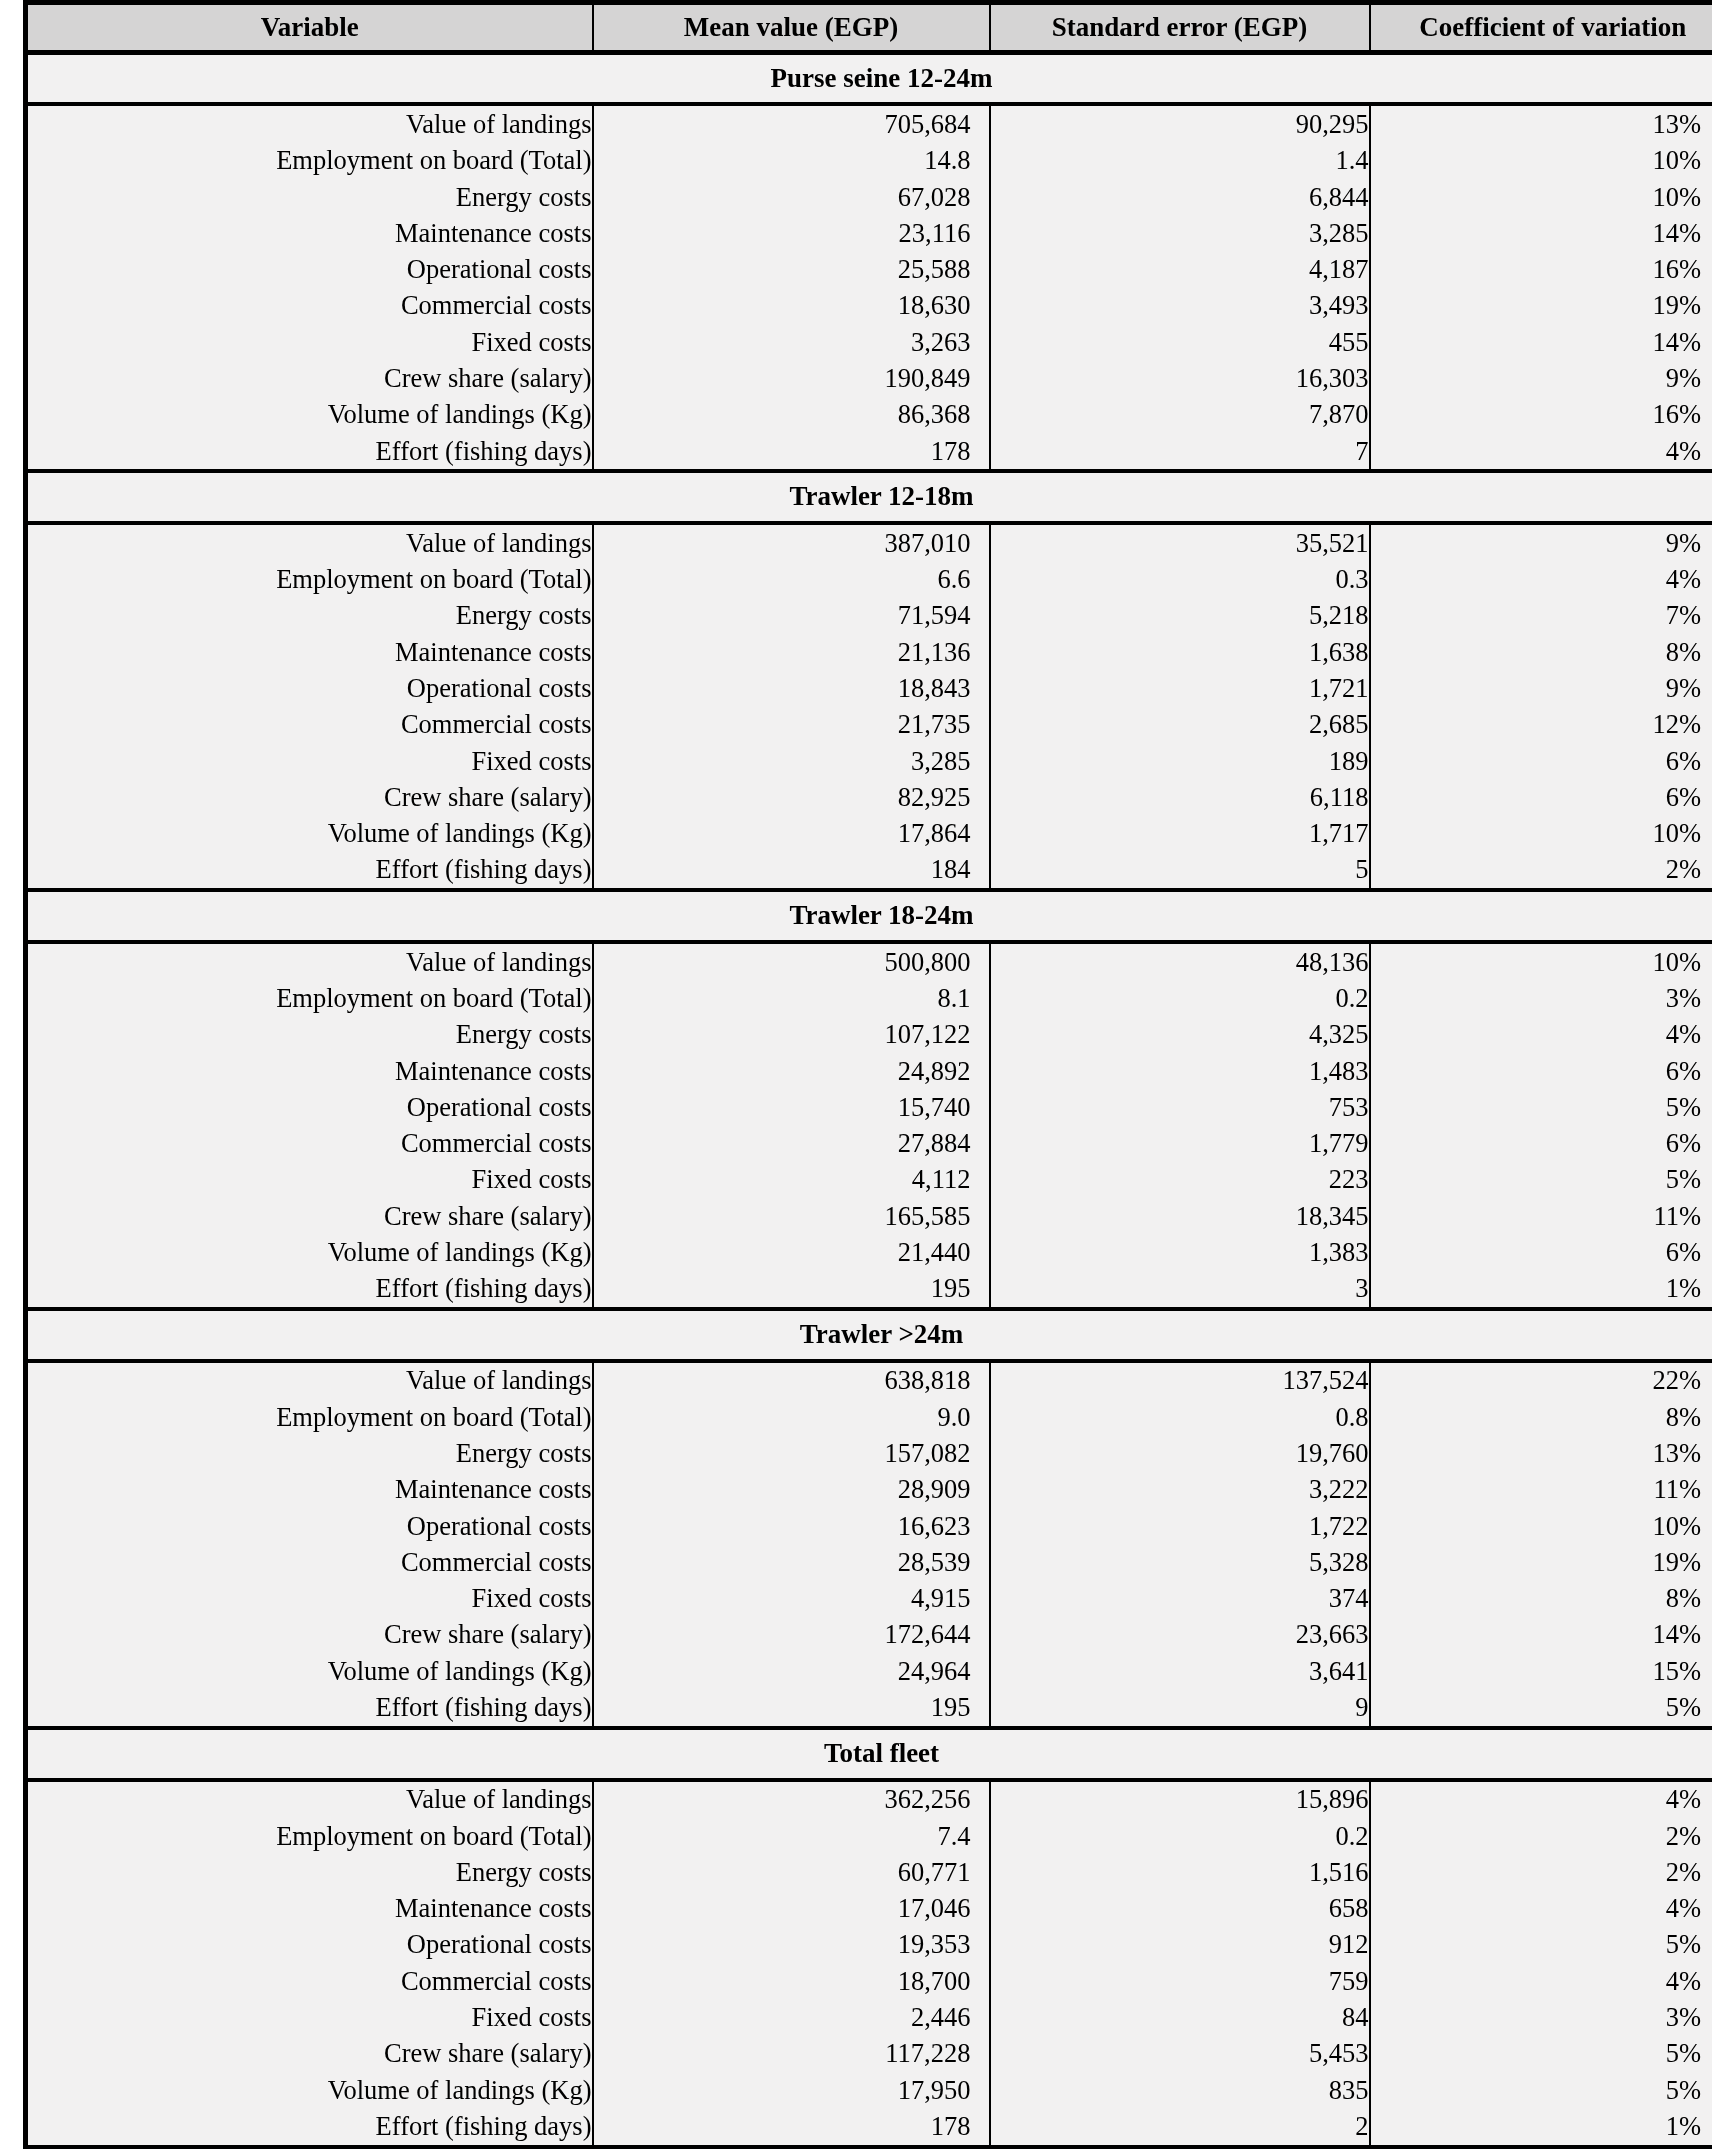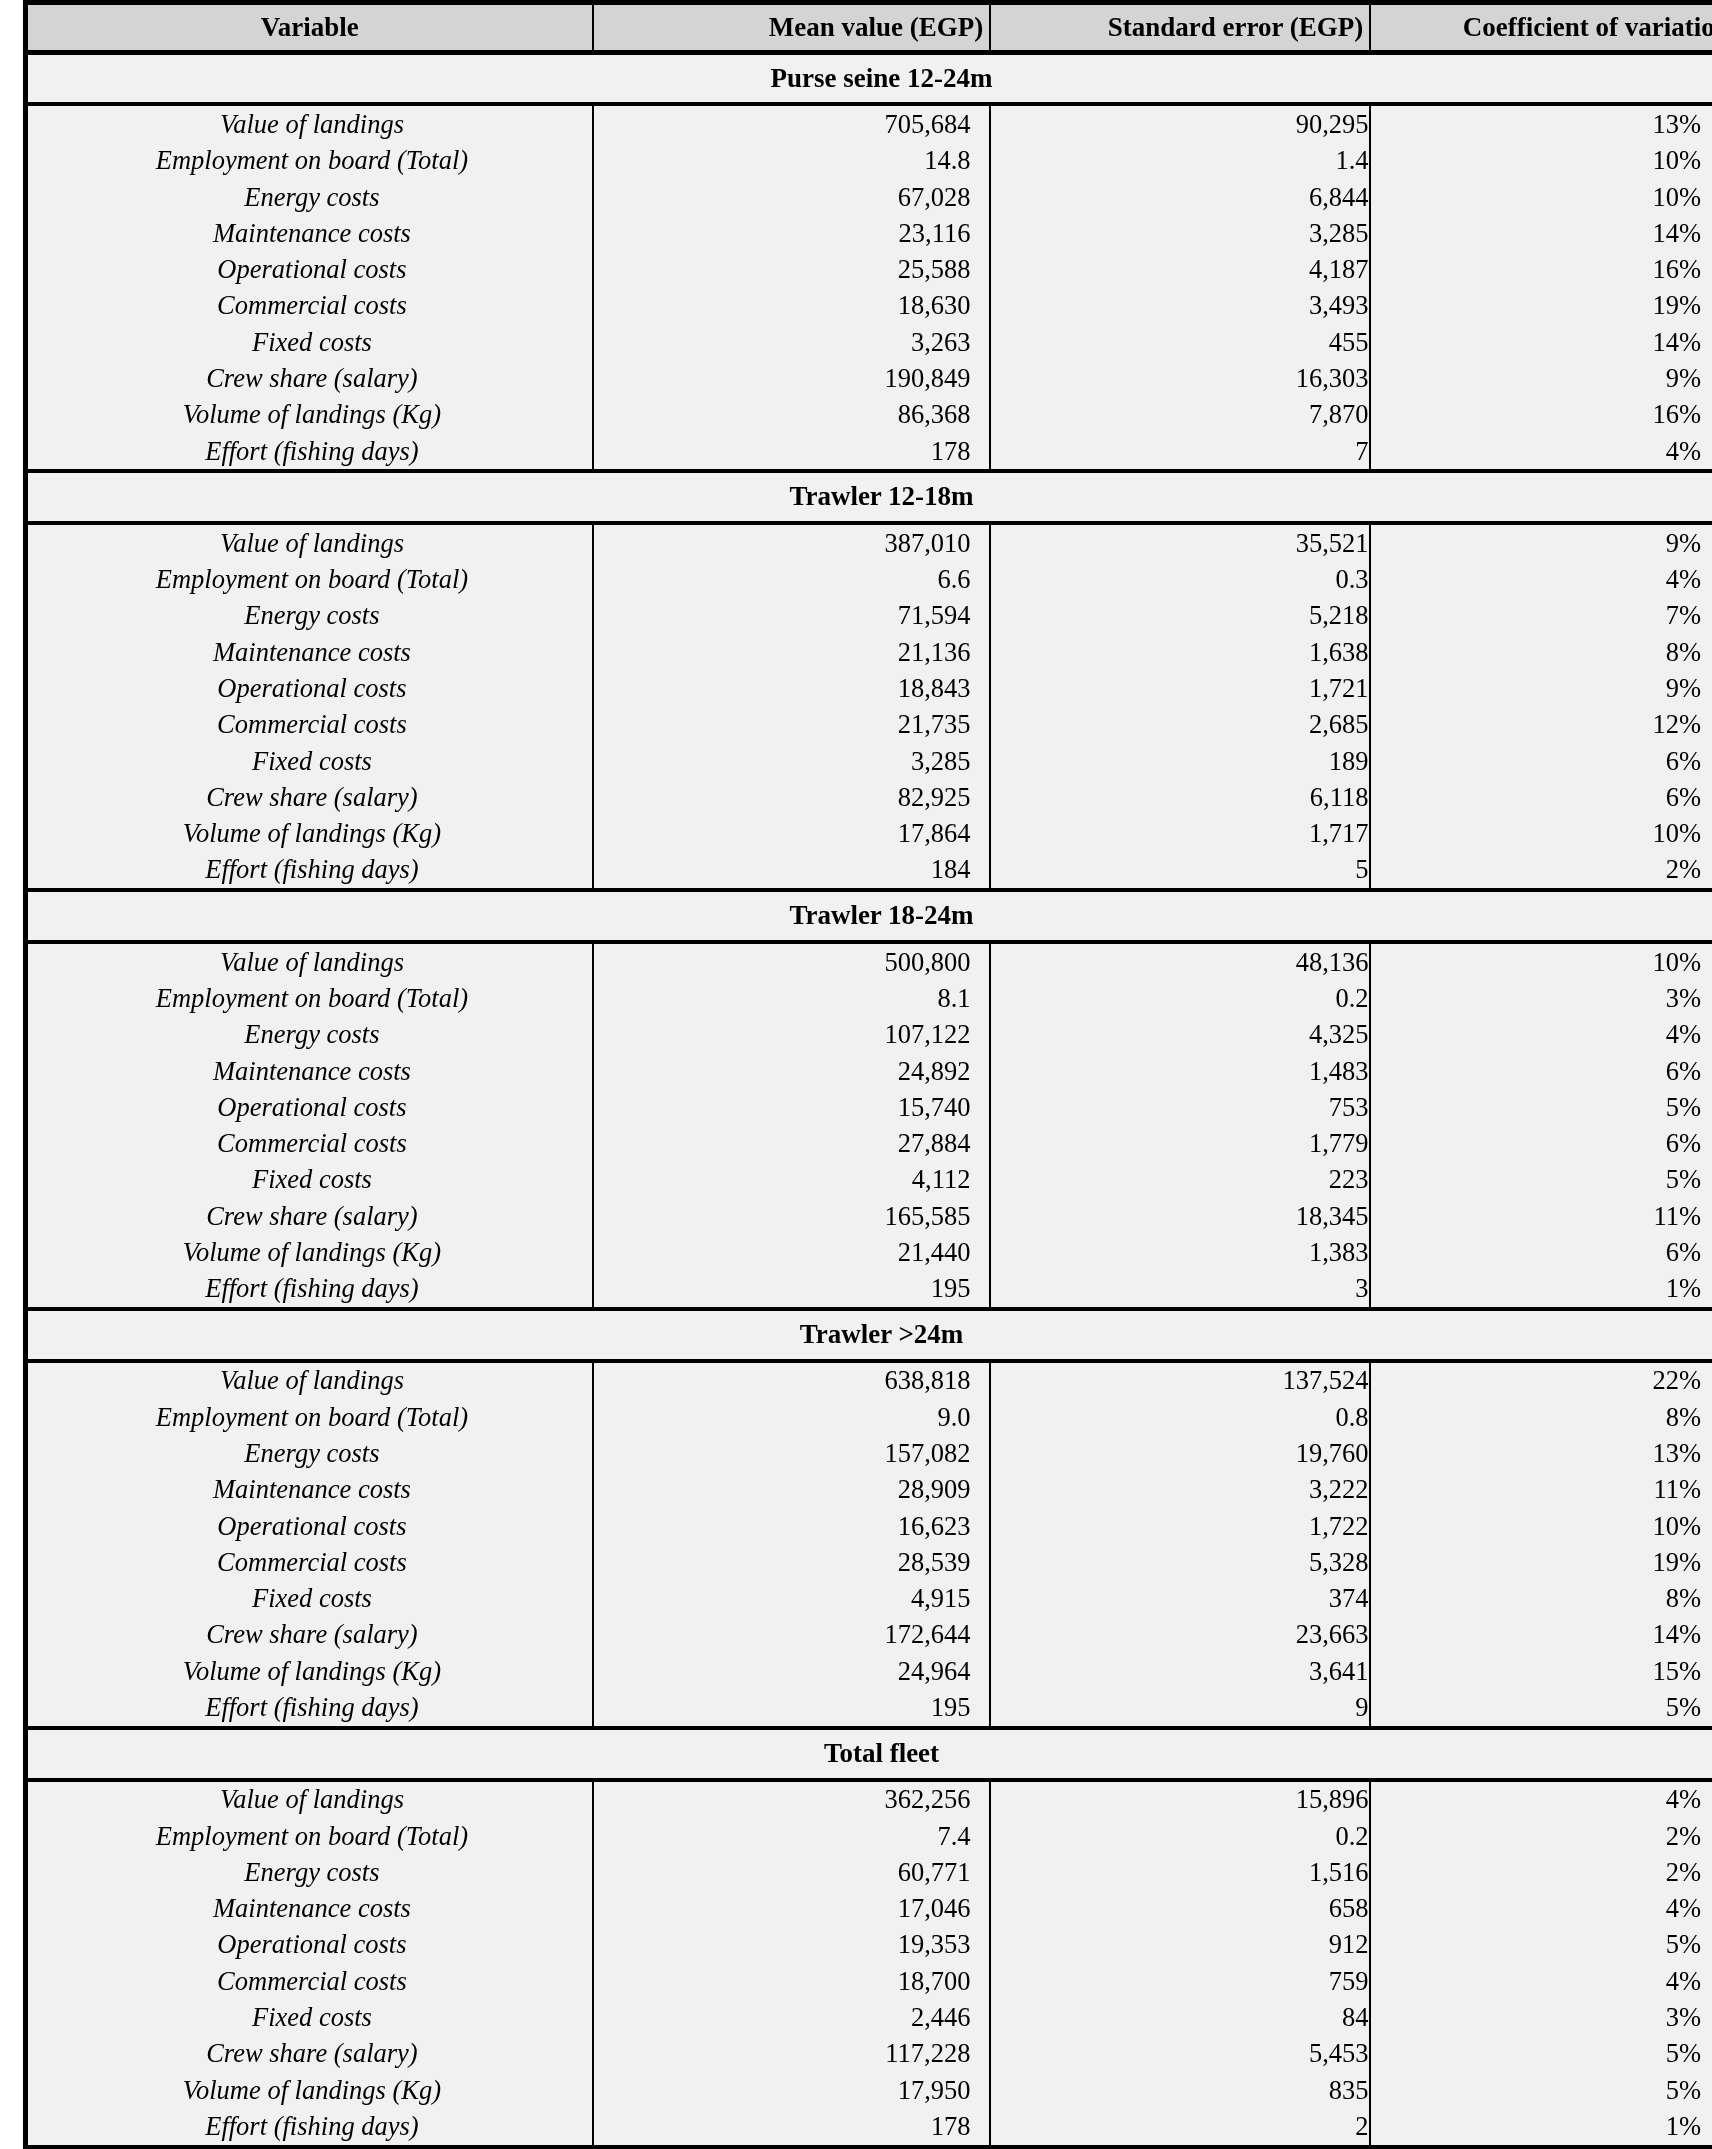--- a/index.html
+++ b/index.html
@@ -30,42 +30,41 @@
 
   thead th {
     background: #d5d4d4;
     font-weight: bold;
     font-size: 27px;
     text-align: center;
     height: 41px;
     padding: 1.8px 5.3px;
     border-bottom: 5.3px solid #000;
   }
-  thead th + th { border-left: 2.6px solid #000; text-align: right; }
+  thead th + th { border-left: 2.6px solid #000; }
 
   tr.section td {
     font-weight: bold;
     font-size: 27px;
     text-align: center;
     height: 44px;
     border-top: 4.4px solid #000;
     border-bottom: 4.4px solid #000;
     padding: 1.8px 0;
   }
 
   td {
     font-size: 26.5px;
     line-height: 1.1;
     padding: 1.8px 0;
     vertical-align: middle;
   }
   td.var {
-    text-align: center;
+    text-align: right;
     padding-left: 4.4px;
-    font-style: italic;
   }
   td.num {
     text-align: right;
     border-left: 2.6px solid #000;
   }
   td.num-mean { padding-right: 18px; }
   td.num-se   { }
   td.num-cv   { padding-right: 34px; }
 </style>
 </head>

